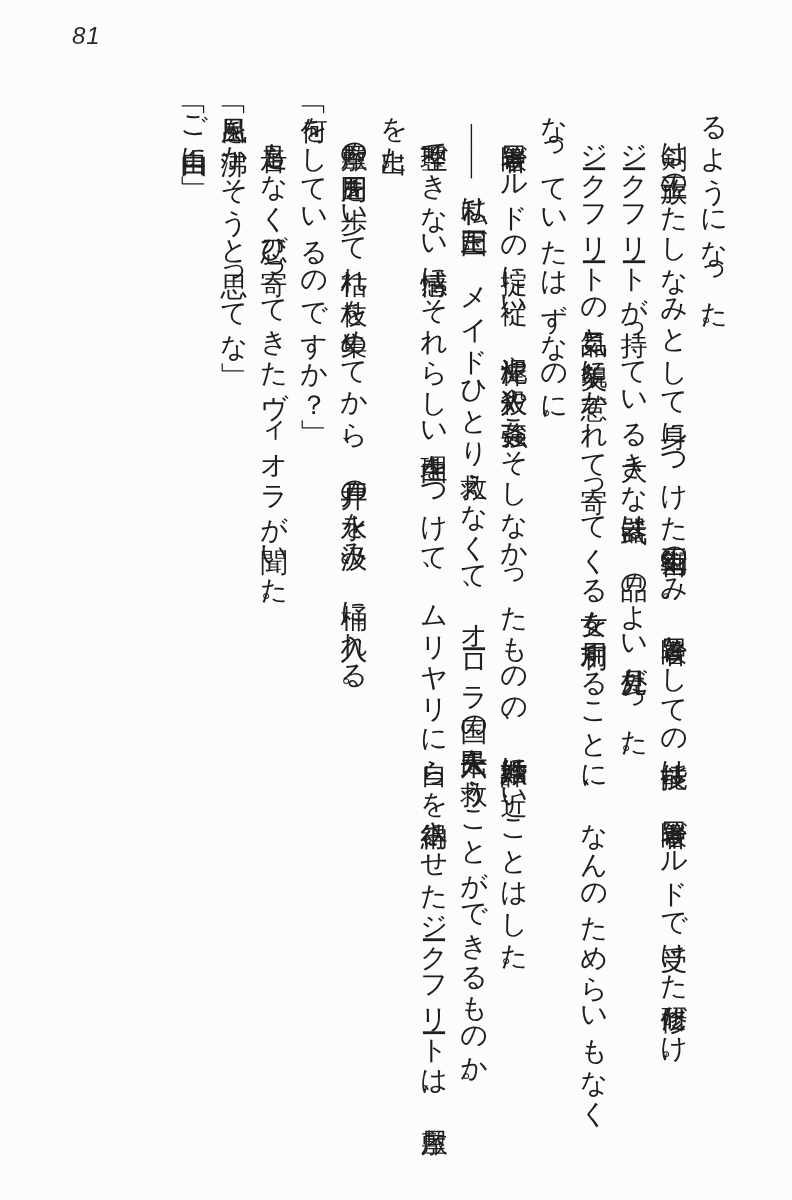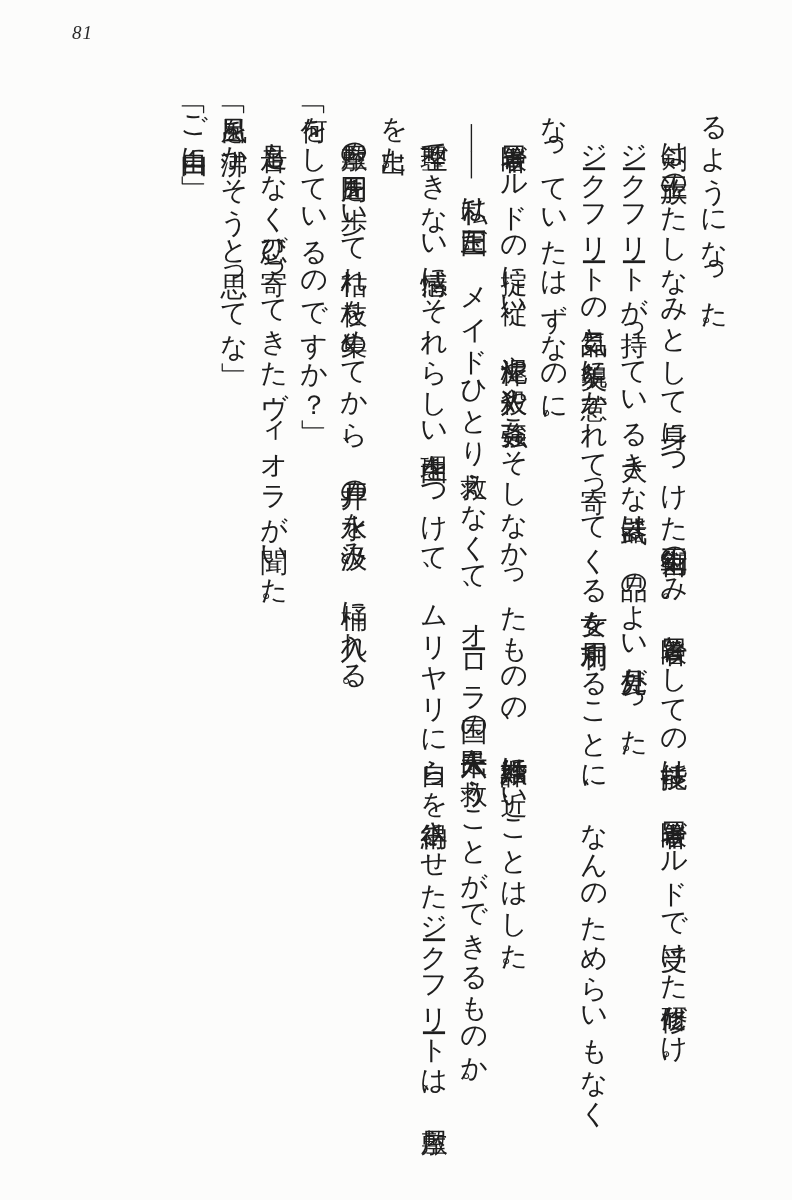--- a/index.html
+++ b/index.html
@@ -16,23 +16,23 @@
     position: relative;
     width: 792px;
     height: 1200px;
     background: #fcfcfb;
     overflow: hidden;
   }
   .page-number {
     position: absolute;
     top: 22px;
     left: 72px;
-    font-family: Liberation Serif, serif;
+    font-family: Liberation Sans, sans-serif;
     font-style: italic;
-    font-size: 19px;
+    font-size: 24px;
     letter-spacing: 1px;
     color: #2a2a2a;
   }
   .text-block {
     position: absolute;
     top: 97px;
     right: 58px;
     height: 1034px;
     writing-mode: vertical-rl;
     text-orientation: mixed;

